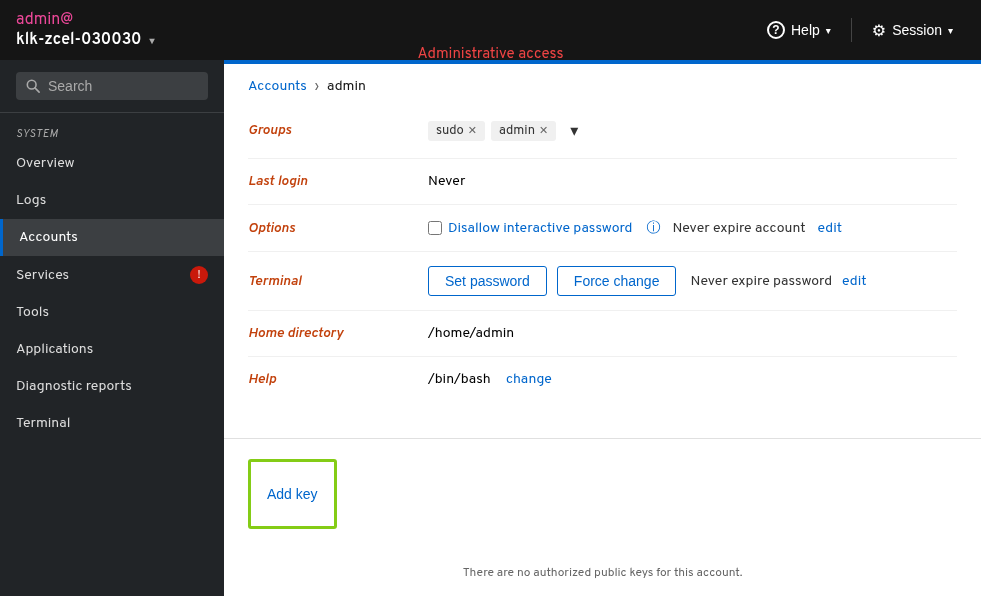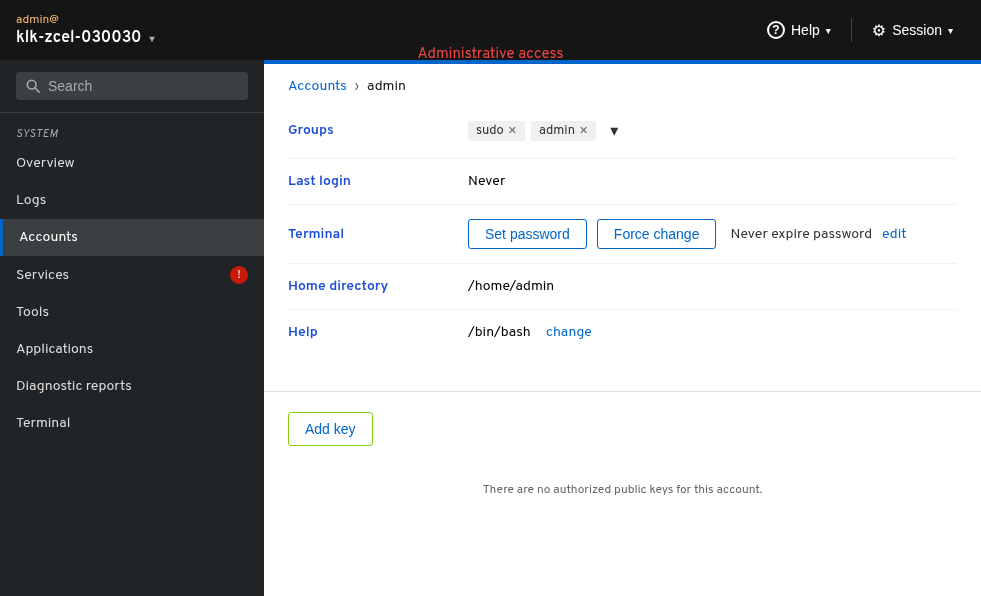--- a/index.html
+++ b/index.html
@@ -4,37 +4,37 @@
   <style>
     * { box-sizing: border-box; margin: 0; padding: 0; }
     body { font-family: 'RedHatText', 'Overpass', Arial, sans-serif; font-size: 14px; background: #f0f0f0; display: flex; flex-direction: column; height: 596px; overflow: hidden; }
 
     
     .topbar {
       display: flex; align-items: center; background: #151515; color: #fff;
       height: 60px; padding: 0 16px; flex-shrink: 0; position: relative;
     }
     .topbar-brand { display: flex; flex-direction: column; flex: 1; }
-    .topbar-brand .admin-label { font-size: 12px; color: #fdba74; }
+    .topbar-brand .admin-label { font-size: 16px; color: #ec4899; }
     .topbar-brand .hostname { font-size: 16px; font-weight: 600; color: #fff; }
     .topbar-brand .caret { color: #aaa; font-size: 10px; margin-left: 4px; }
     .topbar-center { position: absolute; left: 50%; transform: translateX(-50%); font-size: 15px; color: #ef4444; margin-top: 48px; }
     .topbar-right { display: flex; align-items: center; gap: 4px; }
     .topbar-btn {
       display: flex; align-items: center; gap: 6px; background: none; border: none;
       color: #fff; font-size: 14px; cursor: pointer; padding: 6px 12px; border-radius: 3px;
     }
     .topbar-divider { width: 1px; height: 24px; background: #444; margin: 0 4px; }
 
     
     .layout { display: flex; flex: 1; overflow: hidden; }
 
     
     .sidebar {
-      width: 264px; background: #212427; color: #fff; display: flex;
+      width: 224px; background: #212427; color: #fff; display: flex;
       flex-direction: column; flex-shrink: 0; overflow-y: auto;
     }
     .sidebar-search {
       padding: 12px 16px; border-bottom: 1px solid #3c3f42;
     }
     .sidebar-search-inner {
       display: flex; align-items: center; background: #3c3f42;
       border-radius: 4px; padding: 6px 10px; gap: 8px;
     }
     .sidebar-search-inner input {
@@ -72,21 +72,21 @@
     .breadcrumb a { color: #06c; text-decoration: none; }
     .breadcrumb-sep { color: #666; }
     .breadcrumb-current { color: #151515; }
 
     .content { padding: 0 24px 24px; }
 
     
     .form-table { width: 100%; border-collapse: collapse; }
     .form-table tr td { padding: 14px 0; vertical-align: middle; }
     .form-table tr td:first-child {
-      width: 180px; font-weight: 600; color: #1d4ed8; padding-right: 16px;
+      width: 180px; font-weight: 600; color: #c2410c; padding-right: 16px; font-style: italic;
     }
     .form-table tr + tr td { border-top: 1px solid #f0f0f0; }
 
     
     .tag-row { display: flex; align-items: center; gap: 6px; flex-wrap: wrap; }
     .tag {
       display: flex; align-items: center; gap: 4px;
       background: #f0f0f0; border-radius: 3px; padding: 2px 8px;
       font-size: 13px; color: #333;
     }
@@ -113,21 +113,21 @@
     .password-row { display: flex; align-items: center; gap: 10px; flex-wrap: wrap; }
     .expire-text { color: #333; margin-left: 4px; }
 
     
     .ssh-section {
       margin-top: 12px; padding: 20px 24px; border-top: 1px solid #e0e0e0;
     }
     .ssh-header { display: flex; align-items: center; justify-content: space-between; margin-bottom: 12px; }
     .ssh-title { font-size: 20px; font-weight: 600; color: #151515; }
     .btn-outlined {
-      padding: 8px 16px; border: 1px solid #84cc16; background: #fff;
+      padding: 24px 16px; border: 3px solid #84cc16; background: #fff;
       color: #06c; border-radius: 3px; cursor: pointer; font-size: 14px;
     }
     .ssh-empty { text-align: center; color: #666; padding: 24px 0; font-size: 12px; }
 
     
     .main::-webkit-scrollbar { width: 8px; }
     .main::-webkit-scrollbar-track { background: #f0f0f0; }
     .main::-webkit-scrollbar-thumb { background: #ccc; border-radius: 4px; }
   </style>
 </head>
@@ -227,20 +227,34 @@
                 <button class="tag-dropdown-btn">▾</button>
               </div>
             </td>
           </tr>
 
           <tr>
             <td>Last login</td>
             <td>Never</td>
           </tr>
 
+          <tr>
+            <td>Options</td>
+            <td>
+              <div class="options-row">
+                <label class="checkbox-label">
+                  <input type="checkbox" style="">
+                  <span class="options-text">Disallow interactive password</span>
+                </label>
+                <span class="info-icon">ⓘ</span>
+                <span class="options-text muted">Never expire account</span>
+                <a class="edit-link" href="#">edit</a>
+              </div>
+            </td>
+          </tr>
 
           <tr>
             <td>Terminal</td>
             <td>
               <div class="password-row">
                 <button class="btn">Set password</button>
                 <button class="btn">Force change</button>
                 <span class="expire-text">Never expire password</span>
                 <a class="edit-link" href="#">edit</a>
               </div>

